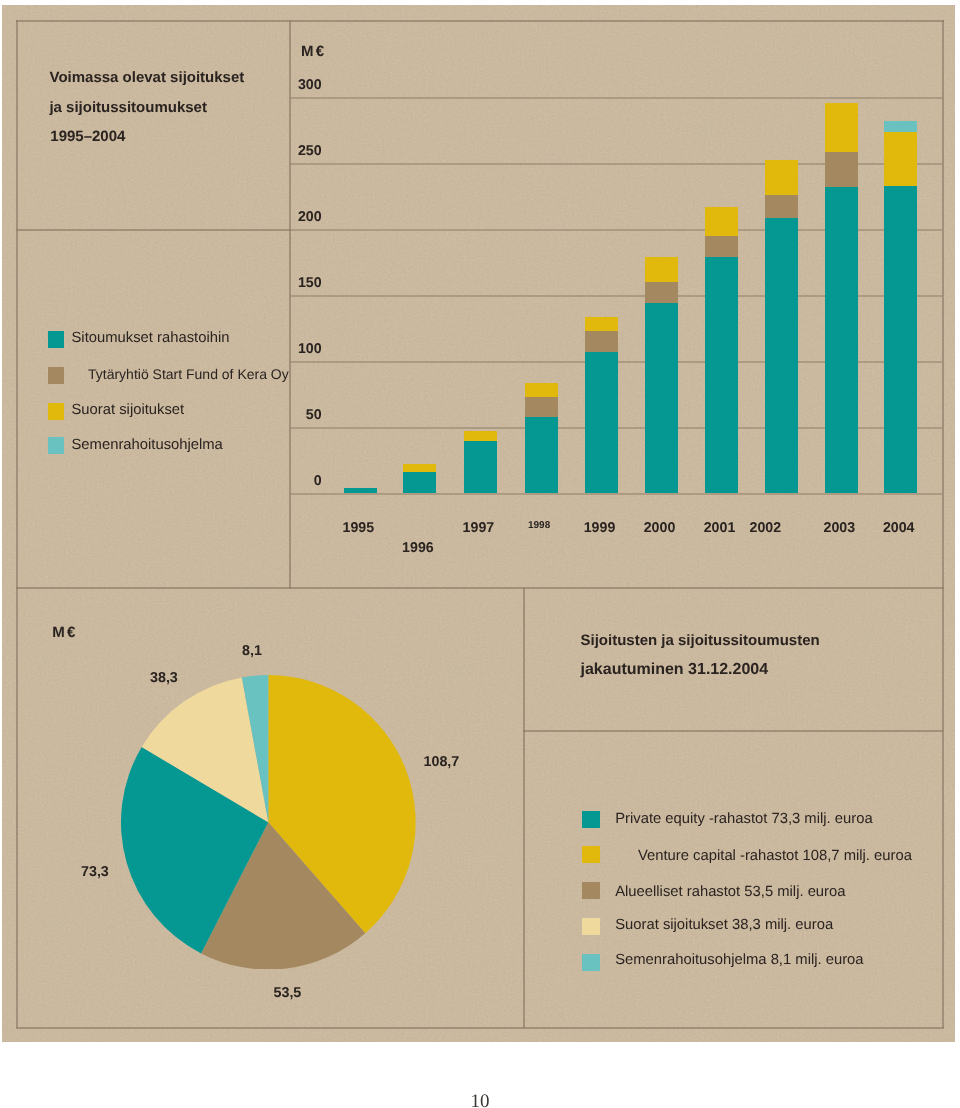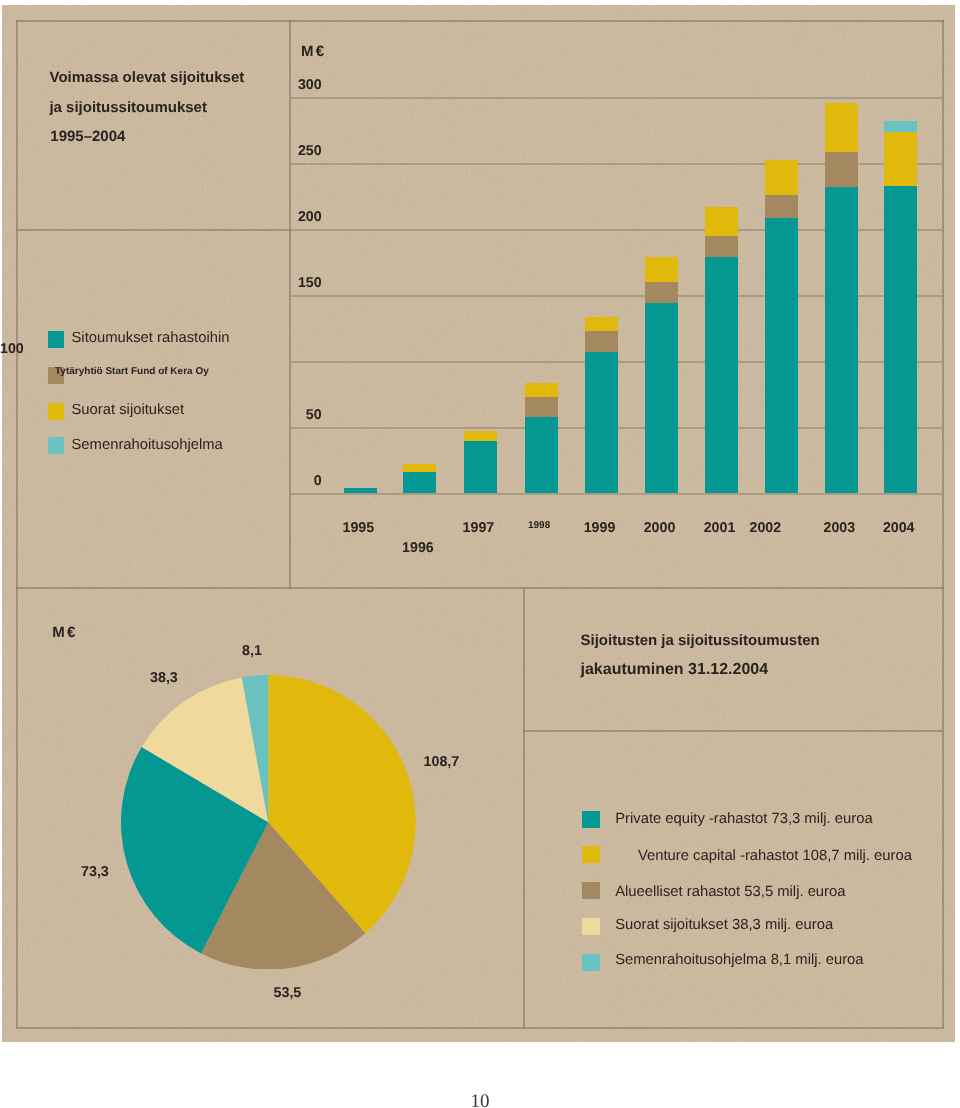--- a/index.html
+++ b/index.html
@@ -97,21 +97,21 @@
   <div class="t bold" style="left: 49.4px; font-size: 15px; top: 100.15px;">ja sijoitussitoumukset</div>
   <div class="t bold" style="left: 50.3px; font-size: 15px; top: 128.849px;">1995–2004</div>
 
   <div class="t bold" style="letter-spacing: 2.2px; left: 301px; font-size: 15px; top: 44.0495px;">M€</div>
 
   <div id="yticks">
       <div class="t bold" style="left: 0px; width: 321.6px; text-align: right; font-size: 14.2px; top: 78.0749px;">300</div>
       <div class="t bold" style="left: 0px; width: 321.6px; text-align: right; font-size: 14.2px; top: 144.058px;">250</div>
       <div class="t bold" style="left: 0px; width: 321.6px; text-align: right; font-size: 14.2px; top: 210.042px;">200</div>
       <div class="t bold" style="left: 0px; width: 321.6px; text-align: right; font-size: 14.2px; top: 276.025px;">150</div>
-      <div class="t bold" style="left: 0px; width: 321.6px; font-size: 14.2px; top: 342.008px;">100</div>
+      <div class="t bold" style="left: 0px; width: 321.6px; text-align: right; font-size: 14.2px; top: 342.008px;">100</div>
       <div class="t bold" style="left: 0px; width: 321.6px; text-align: right; font-size: 14.2px; top: 407.992px;">50</div>
       <div class="t bold" style="left: 0px; width: 321.6px; text-align: right; font-size: 14.2px; top: 473.975px;">0</div>
     </div>
   <div id="xticks">
       <div class="t bold" style="width: 60px; text-align: center; left: 328.3px; font-size: 14.2px; top: 520.775px;">1995</div>
       <div class="t bold" style="width: 60px; text-align: center; left: 387.9px; font-size: 14.2px; top: 520.775px; margin-top: 20px;">1996</div>
       <div class="t bold" style="width: 60px; text-align: center; left: 448.4px; font-size: 14.2px; top: 520.775px;">1997</div>
       <div class="t bold" style="width: 60px; text-align: center; left: 509.1px; font-size: 10px; top: 520.775px;">1998</div>
       <div class="t bold" style="width: 60px; text-align: center; left: 569.5px; font-size: 14.2px; top: 520.775px;">1999</div>
       <div class="t bold" style="width: 60px; text-align: center; left: 629.5px; font-size: 14.2px; top: 520.775px;">2000</div>
@@ -145,21 +145,21 @@
       <div class="seg" style="left: 824.8px; width: 33px; top: 151.606px; height: 35.631px; background: rgb(164, 136, 96);"></div>
       <div class="seg" style="left: 824.8px; width: 33px; top: 102.779px; height: 48.8277px; background: rgb(225, 184, 12);"></div>
       <div class="seg" style="left: 884.2px; width: 33px; top: 185.918px; height: 307.482px; background: rgb(5, 152, 146);"></div>
       <div class="seg" style="left: 884.2px; width: 33px; top: 131.811px; height: 54.1063px; background: rgb(225, 184, 12);"></div>
       <div class="seg" style="left: 884.2px; width: 33px; top: 121.254px; height: 10.5573px; background: rgb(105, 193, 192);"></div>
     </div>
   <div id="barlegend">
       <div class="sw" style="left: 48px; top: 331.1px; width: 16.4px; height: 17px; background: rgb(5, 152, 146);"></div>
       <div class="t" style="left: 71.5px; font-size: 14.8px; top: 331.381px;">Sitoumukset rahastoihin</div>
       <div class="sw" style="left: 48px; top: 367.1px; width: 16.4px; height: 17px; background: rgb(164, 136, 96);"></div>
-      <div class="t" style="left: 55px; font-size: 10px; top: 367.381px; font-weight: bold;">Tytäryhtiö Start Fund of Kera Oy</div>
+      <div class="t" style="left: 88px; font-size: 14px; top: 367.381px;">Tytäryhtiö Start Fund of Kera Oy</div>
       <div class="sw" style="left: 48px; top: 402.5px; width: 16.4px; height: 17px; background: rgb(225, 184, 12);"></div>
       <div class="t" style="left: 71.5px; font-size: 14.8px; top: 403.181px;">Suorat sijoitukset</div>
       <div class="sw" style="left: 48px; top: 437px; width: 16.4px; height: 17px; background: rgb(105, 193, 192);"></div>
       <div class="t" style="left: 71.5px; font-size: 14.8px; top: 437.881px;">Semenrahoitusohjelma</div>
     </div>
 
   <div class="t bold" style="letter-spacing: 2.2px; left: 52.3px; font-size: 15px; top: 625.25px;">M€</div>
 
   <div class="t bold" style="left: 580.5px; font-size: 15px; top: 632.949px;">Sijoitusten ja sijoitussitoumusten</div>
   <div class="t bold" style="left: 580.5px; font-size: 16px; top: 661.949px;">jakautuminen 31.12.2004</div>

